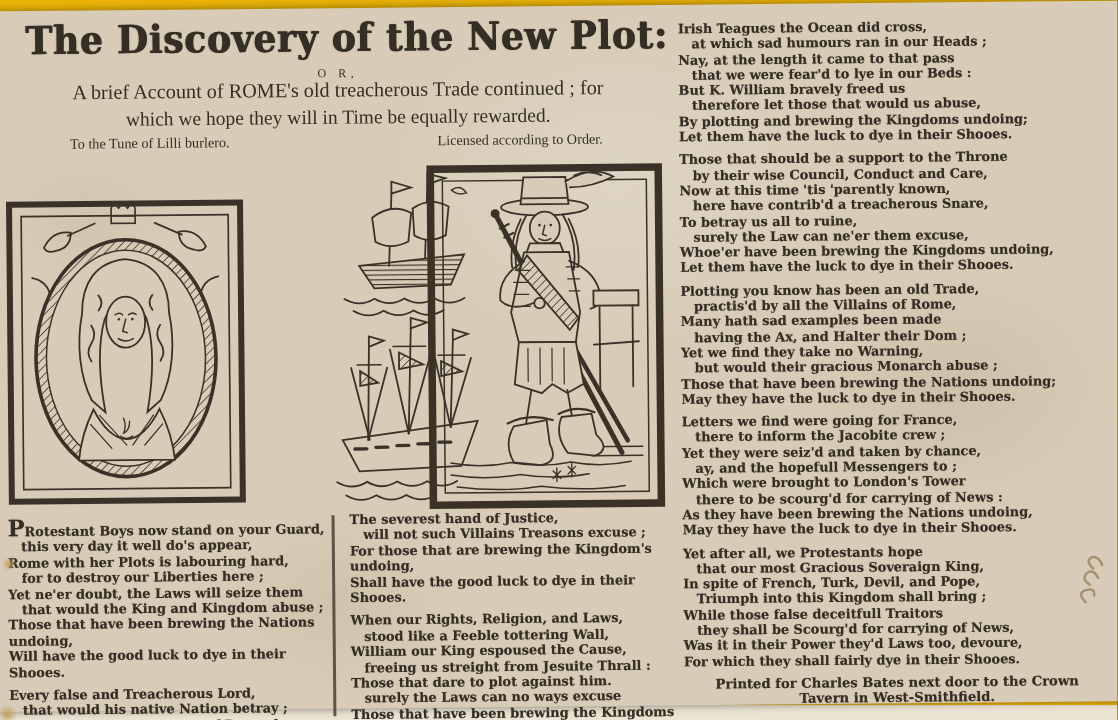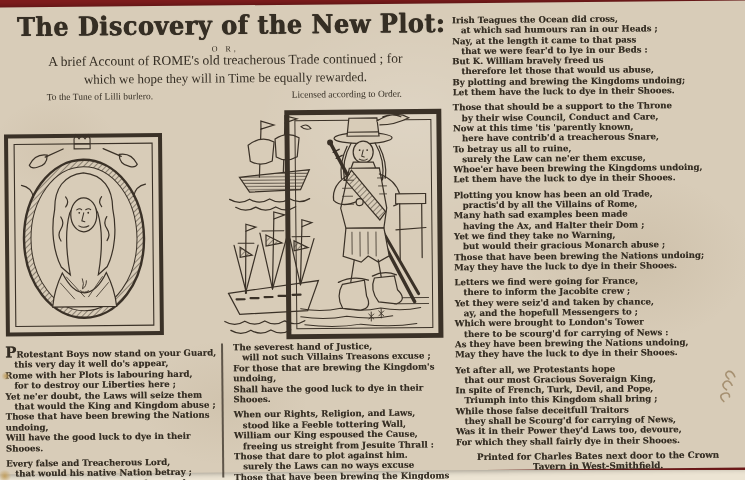--- a/index.html
+++ b/index.html
@@ -1,16 +1,16 @@
 <!DOCTYPE html>
 <html><head>
 <meta charset="utf-8">
 <style>
   html,body{margin:0;padding:0;background:#4e4a43;}
-  .screen{position:relative;width:745px;height:480px;overflow:hidden;background:#7f1d1d;
+  .screen{position:relative;width:745px;height:480px;overflow:hidden;background:#eab308;
           font-family:"DejaVu Serif",serif;}
   .mat-bottom{position:absolute;left:0;bottom:0;width:100%;height:10px;background:#ece4d3;z-index:0;}
   .paper{position:absolute;left:-4px;top:4px;width:756px;height:467px;z-index:1;
          transform:rotate(-0.55deg);
          background:
            radial-gradient(160px 120px at 85% 55%, rgba(120,95,55,.10), transparent 70%),
            radial-gradient(120px 90px at 30% 85%, rgba(120,95,55,.08), transparent 70%),
            radial-gradient(220px 160px at 55% 25%, rgba(255,255,255,.16), transparent 70%),
            radial-gradient(90px 70px at 8% 30%, rgba(130,100,60,.07), transparent 70%),
            #d8ccb8;

